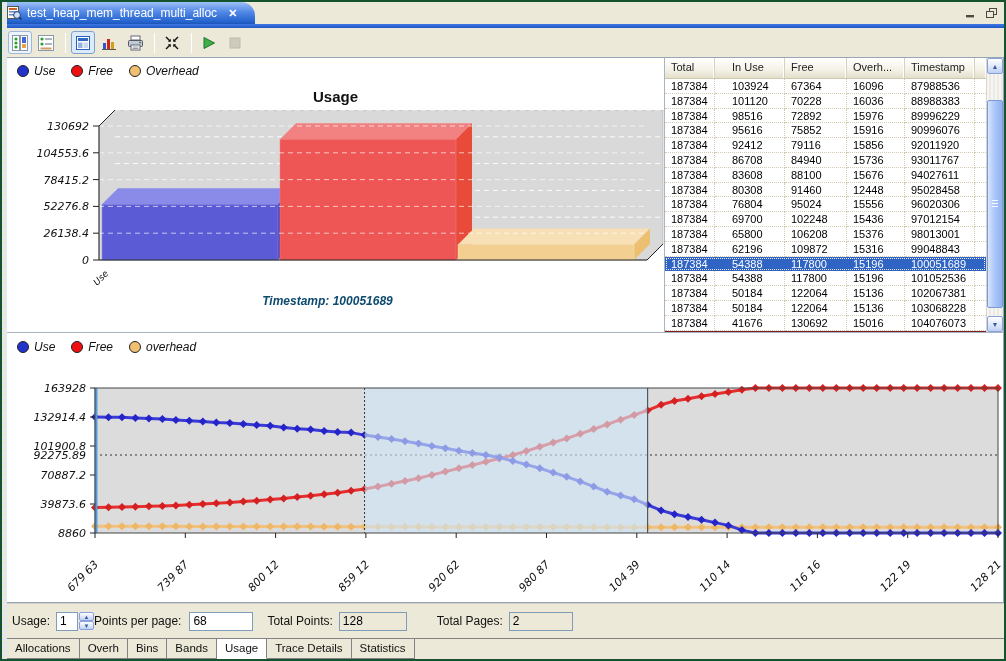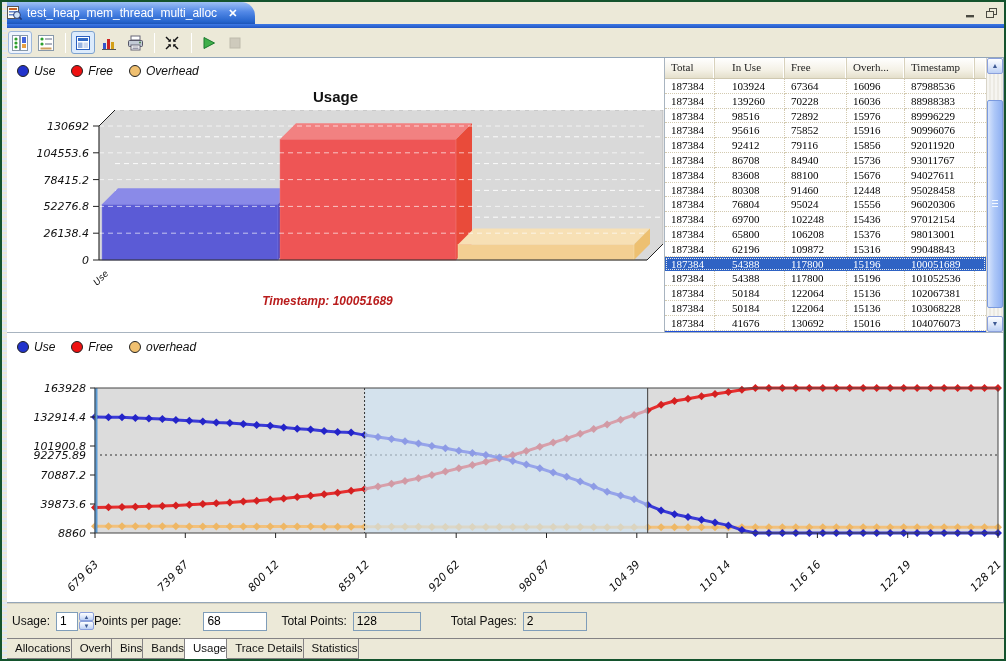--- a/index.html
+++ b/index.html
@@ -23,34 +23,34 @@
   .tbtn{width:24px;height:23px;display:flex;align-items:center;justify-content:center;border:1px solid transparent;border-radius:3px;margin-right:2px;cursor:pointer;}
   .tbtn.toggled{border-color:#7da2ce;background:#dcebfc;}
   .tbtn.bordered{border-color:#9db8dc;background:#eef4fd;}
   .tbtn.disabled{opacity:.55;cursor:default;}
   .tsep{width:1px;height:20px;background:#aca899;border-right:1px solid #fff;margin:0 5px;}
 
   
   .content{position:absolute;left:4px;top:55px;width:998px;height:546px;background:#fff;border:1px solid #94a6b8;}
   .upper{position:absolute;left:0;top:0;right:0;height:274px;display:flex;}
   .bar-panel{position:relative;width:658px;height:100%;border-right:1px solid #a8b4c0;background:#fff;overflow:hidden;}
-  .table-panel{position:relative;flex:1;height:100%;background:#1d4ed8;overflow:hidden;font-family:Liberation Serif, serif;}
+  .table-panel{position:relative;flex:1;height:100%;background:#7f1d1d;overflow:hidden;}
   .lower{position:absolute;left:0;top:274px;right:0;bottom:0;border-top:1px solid #a8b4c0;background:#fff;overflow:hidden;}
 
   
   .legend{list-style:none;margin:0;padding:0;display:flex;gap:16px;position:absolute;z-index:3;}
   #bar-legend{left:10px;top:6px;}
   #line-legend{left:10px;top:7px;}
   .legend li{display:flex;align-items:center;gap:5px;}
   .dot{width:12px;height:12px;border-radius:50%;border:1px solid #222;display:inline-block;}
   .llbl{font-style:italic;font-size:12px;color:#111;}
 
   .chart-title{position:absolute;top:30px;left:0;right:0;text-align:center;font-weight:bold;font-size:15px;color:#111;}
   #bar-svg{position:absolute;left:0;top:52px;}
-  .caption{position:absolute;top:236px;left:0;right:16px;text-align:center;font-weight:bold;font-style:italic;font-size:12px;color:#b91c1c;}
+  .caption{position:absolute;top:236px;left:0;right:16px;text-align:center;font-weight:bold;font-style:italic;font-size:12px;color:#0c4a6e;}
   #line-svg{position:absolute;left:0;top:0;}
 
   .axis-lbl{font-family:"DejaVu Sans",sans-serif;font-style:italic;font-size:11px;fill:#111;}
   .axis-lbl.small{font-size:9px;}
 
   
   .thead{position:absolute;left:0;top:0;right:17px;height:21px;display:flex;
     background:linear-gradient(#fff,#f4f1e6 60%,#e4dfcb);border-bottom:1px solid #cfc8b0;}
   .th{font-size:11px;color:#222;padding:3px 0 0 6px;border-right:1px solid #d8d2bc;box-shadow:inset -1px 0 0 #fff;white-space:nowrap;overflow:hidden;}
   .tbody{position:absolute;left:0;top:21px;right:17px;bottom:0;overflow:hidden;}
@@ -77,21 +77,21 @@
   .xp-input{height:19px;border:1px solid #7f9db9;background:#fff;font-size:12px;font-family:"Liberation Sans",sans-serif;padding:0 3px;}
   .xp-input.ro{background:#ece9d8;}
   .spinner{display:flex;align-items:center;margin-left:6px;}
   .spin-box{width:22px;text-align:left;}
   .spin-btns{display:flex;flex-direction:column;margin-left:1px;}
   .spin-btn{width:15px;height:9px;font-size:6px;line-height:8px;text-align:center;color:#3e5a94;cursor:pointer;
      background:linear-gradient(#fdfeff,#dde7fa 55%,#bcd0f5);border:1px solid #8ba0dc;border-radius:2px;}
 
   
   .bottom-tabs{position:absolute;left:0;top:636px;right:0;height:21px;background:#ece9d8;border-top:1px solid #848284;display:flex;align-items:stretch;padding-left:4px;}
-  .btab{font-size:11.5px;color:#111;padding:3px 0 0 8px;border:1px solid #848284;border-top:none;border-left:none;cursor:pointer;background:#ece9d8;white-space:nowrap;}
+  .btab{font-size:11.5px;color:#111;padding:3px 8px 0 8px;border:1px solid #848284;border-top:none;border-left:none;cursor:pointer;background:#ece9d8;white-space:nowrap;}
   .btab:first-child{border-left:1px solid #848284;}
   .btab.active{background:#fff;font-weight:normal;border-bottom:1px solid #fff;}
 </style>
 </head>
 <body>
 
 <div id="app">
   <div id="left-strip"></div>
 
   <div class="tabbar">
@@ -274,21 +274,21 @@
             <div class="tr">
               <div class="td c0">187384</div>
               <div class="td c1">103924</div>
               <div class="td c2">67364</div>
               <div class="td c3">16096</div>
               <div class="td c4">87988536</div>
               <div class="td fill"></div>
             </div>
             <div class="tr">
               <div class="td c0">187384</div>
-              <div class="td c1">139260</div>
+              <div class="td c1">101120</div>
               <div class="td c2">70228</div>
               <div class="td c3">16036</div>
               <div class="td c4">88988383</div>
               <div class="td fill"></div>
             </div>
             <div class="tr">
               <div class="td c0">187384</div>
               <div class="td c1">98516</div>
               <div class="td c2">72892</div>
               <div class="td c3">15976</div>
@@ -689,21 +689,21 @@
   <div class="controls">
     <span class="ctl-label">Usage:</span>
     <div class="spinner">
       <input class="xp-input spin-box" value="1" style="">
       <div class="spin-btns">
         <div class="spin-btn">▲</div>
         <div class="spin-btn">▼</div>
       </div>
     </div>
     <span class="ctl-label" style="">Points per page:</span>
-    <input class="xp-input" style="width: 64px; margin-left: 22px;" value="68">
+    <input class="xp-input" style="width: 64px; margin-left: 8px;" value="68">
     <span class="ctl-label" style="margin-left:14px">Total Points:</span>
     <input class="xp-input ro" readonly="" style="width: 68px; margin-left: 6px;" value="128">
     <span class="ctl-label" style="margin-left:30px">Total Pages:</span>
     <input class="xp-input ro" readonly="" style="width: 64px; margin-left: 6px;" value="2">
   </div>
 
   <div class="bottom-tabs" id="bottom-tabs">
       <div class="btab">Allocations</div>
       <div class="btab">Overh</div>
       <div class="btab">Bins</div>

